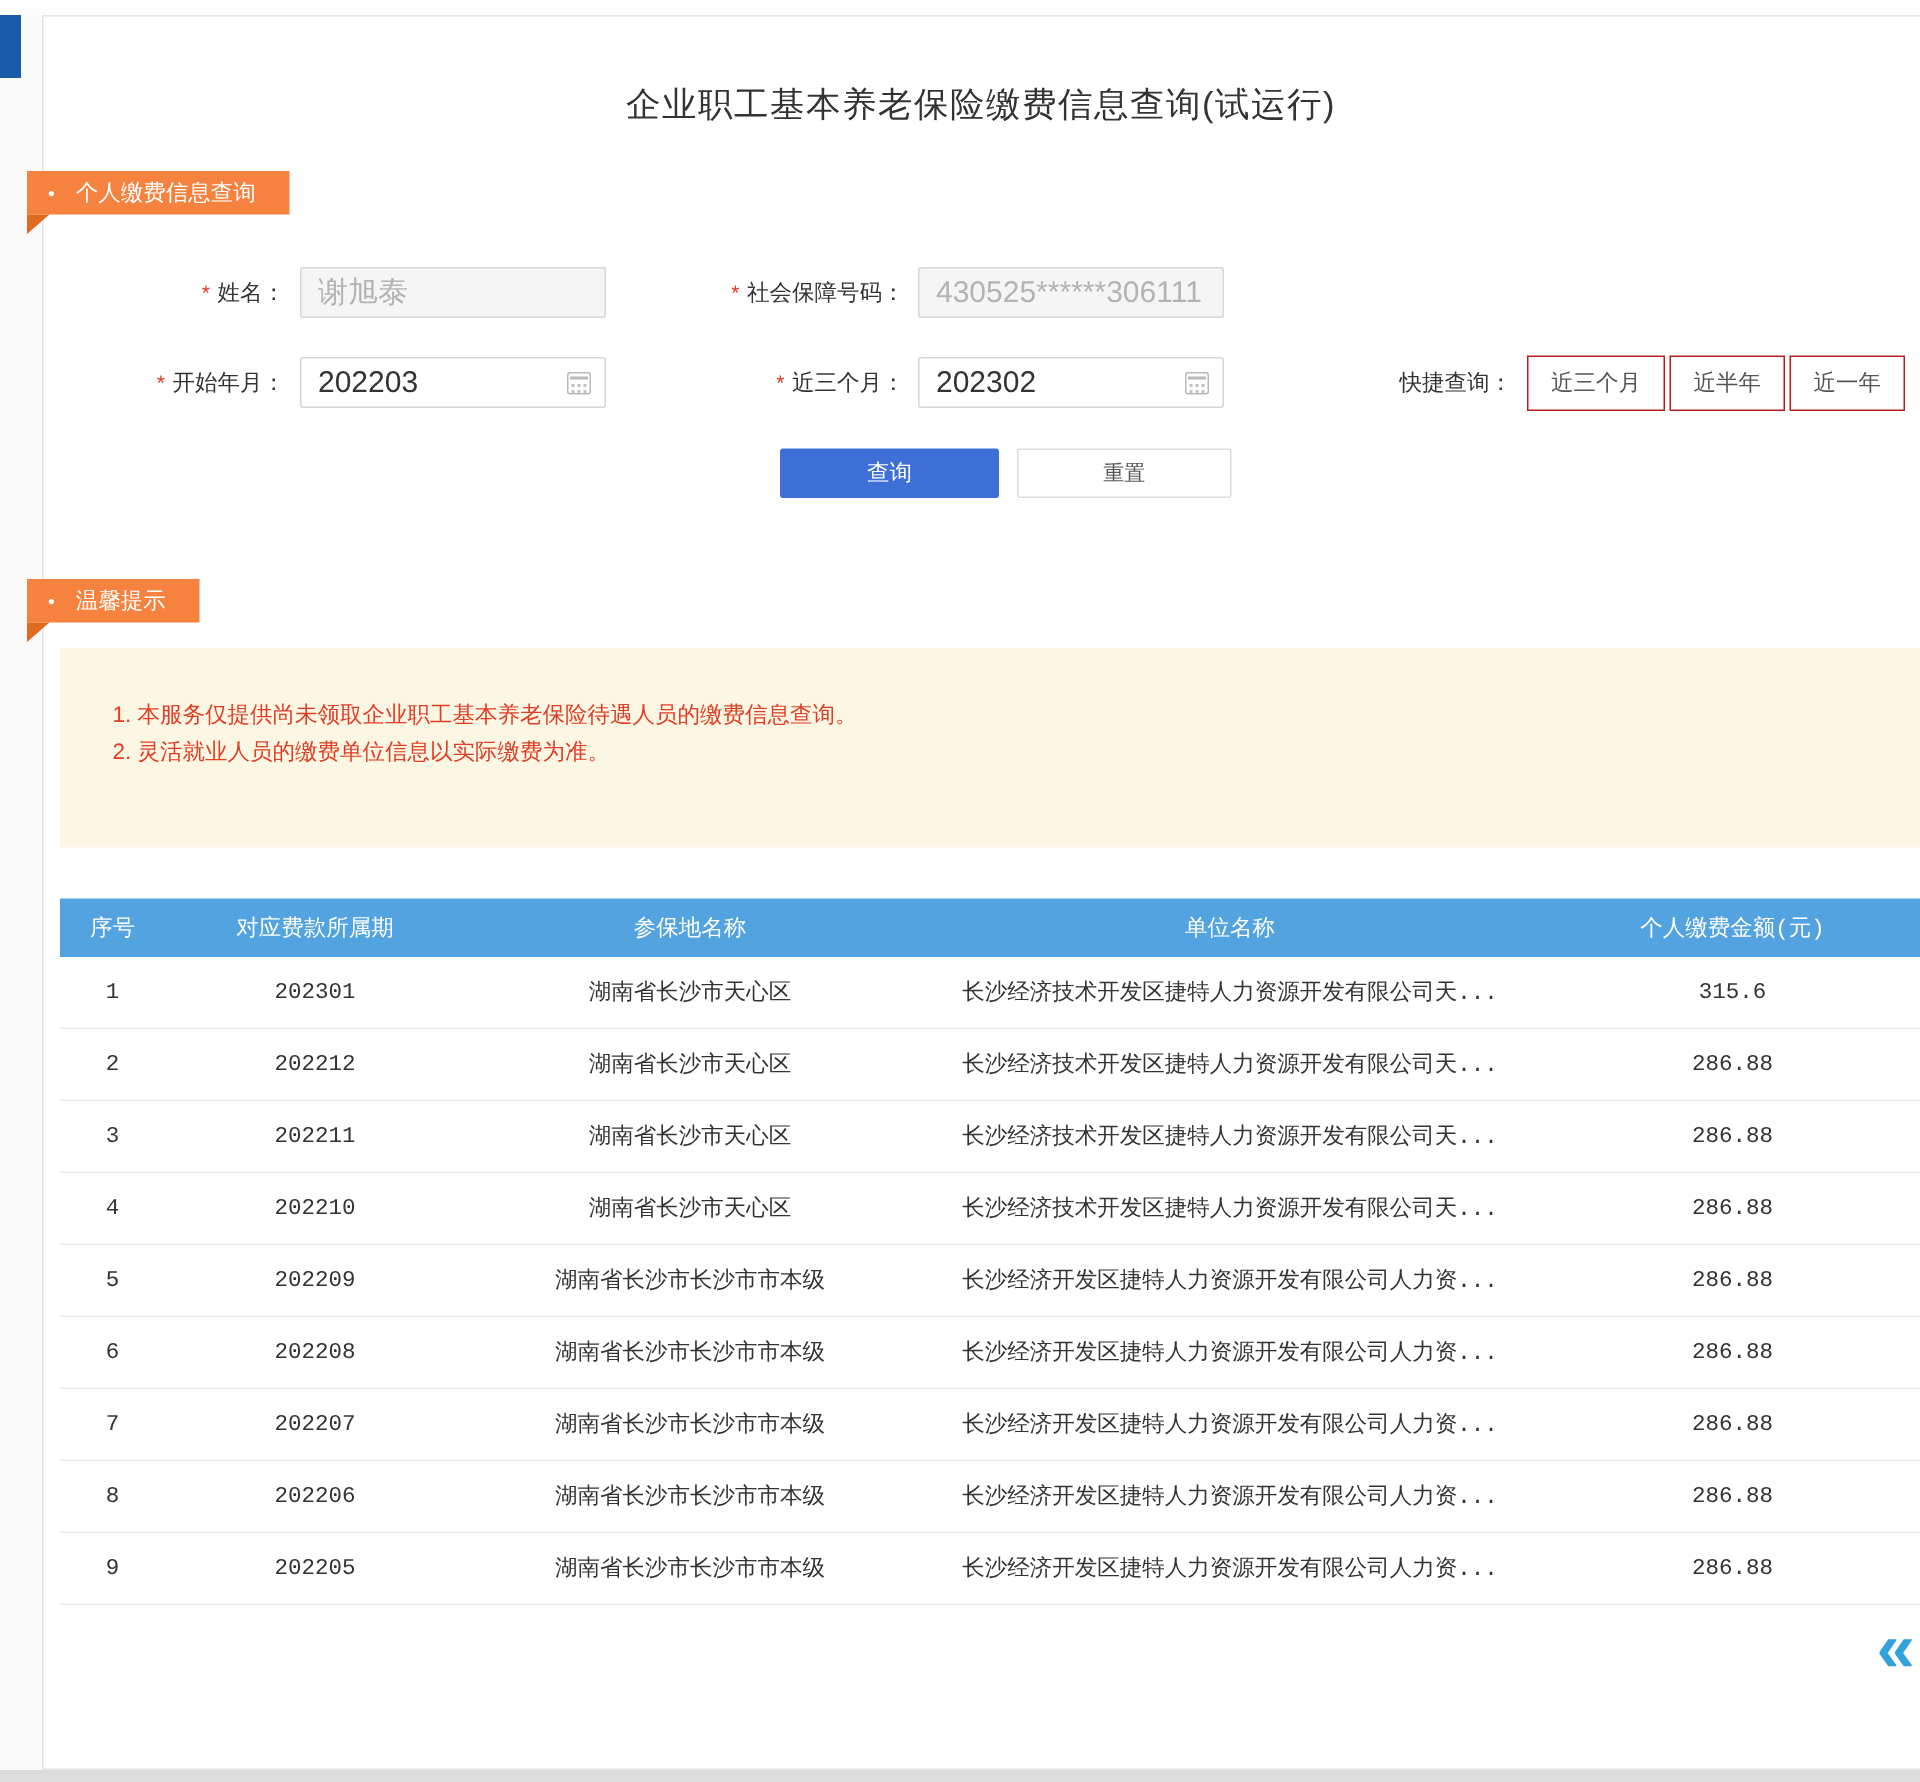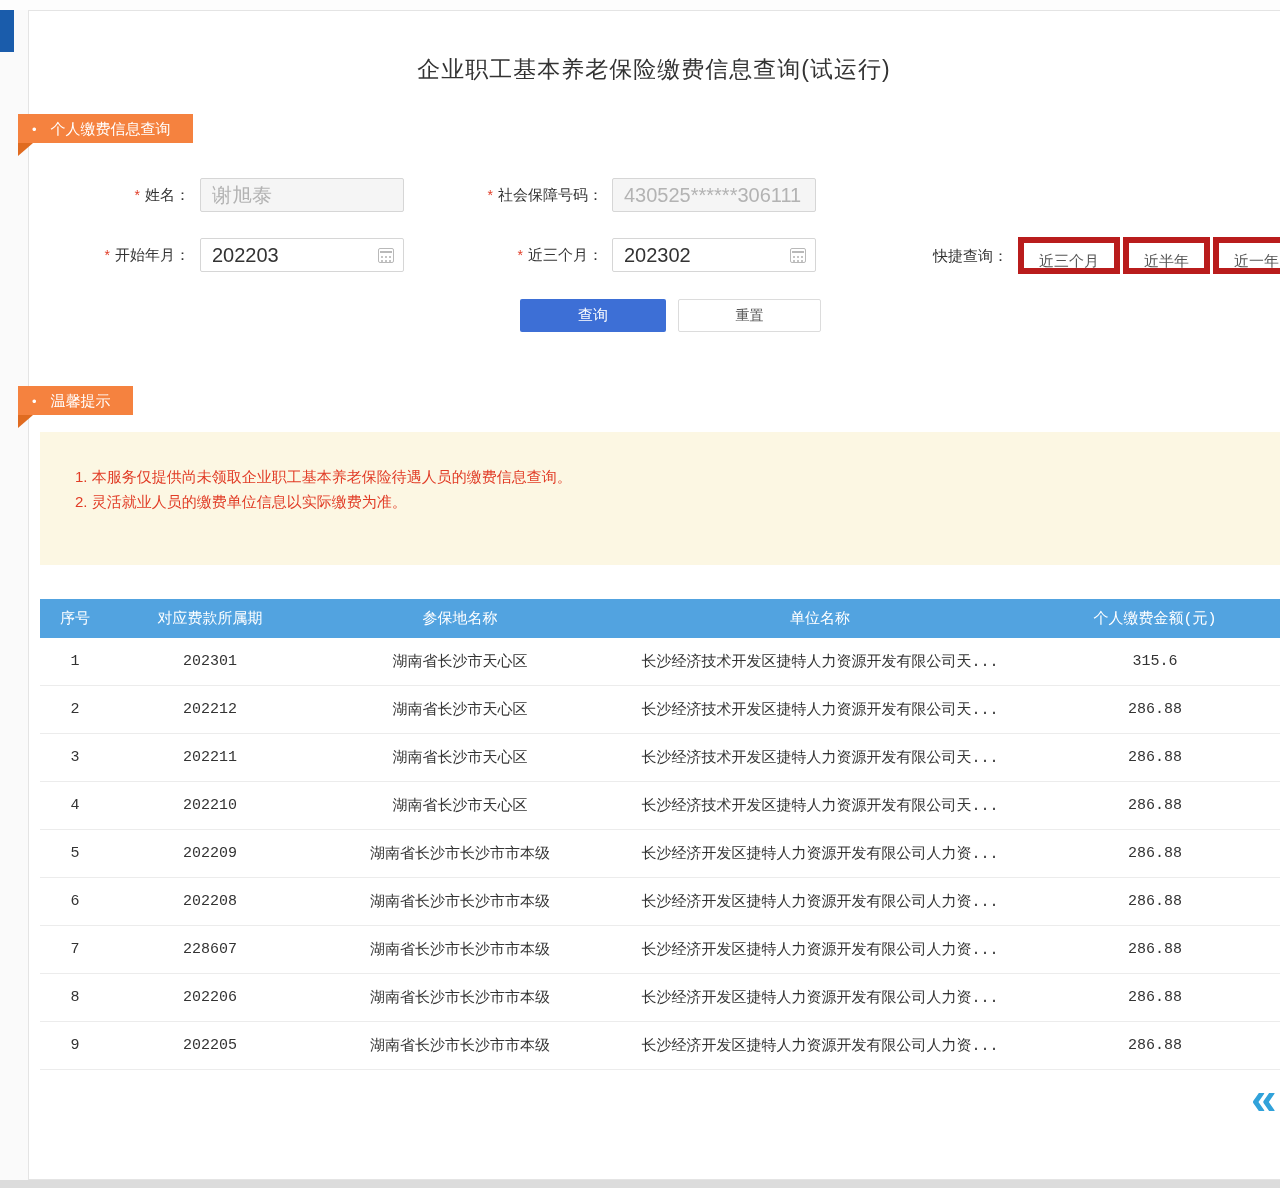--- a/index.html
+++ b/index.html
@@ -47,21 +47,21 @@
 
   
   .cal { position:absolute; right:9px; top:9px; width:16px; height:15px;
          border:1px solid #b9b9b9; border-radius:2px; }
   .cal::before { content:""; position:absolute; left:1px; right:1px; top:2px; height:2px; background:#b9b9b9; }
   .cal::after { content:""; position:absolute; left:2px; top:7px; width:2px; height:2px; background:#c4c4c4;
                 box-shadow:4px 0 #c4c4c4, 8px 0 #c4c4c4, 0 4px #c4c4c4, 4px 4px #c4c4c4, 8px 4px #c4c4c4; }
 
   .quick-label { position:absolute; left:933px; top:238px; font-size:15px; color:#333; line-height:36px; }
   .quick-group { position:absolute; left:1018px; top:237px; display:flex; gap:3px; }
-  .quick-btn { height:37px; padding:0 15px; background:#fff; border:6px solid #b91c1c;
+  .quick-btn { height:37px; padding:0 15px; background:#fff; border:1px solid #b91c1c;
                font-size:15px; color:#555; line-height:35px; cursor:pointer; white-space:nowrap; }
 
   .btn-query { position:absolute; left:520px; top:299px; width:146px; height:33px; background:#3d6fd6;
                color:#fff; border:none; border-radius:2px; font-size:15px; cursor:pointer; }
   .btn-reset { position:absolute; left:678px; top:299px; width:143px; height:33px; background:#fff;
                color:#555; border:1px solid #dcdcdc; border-radius:2px; font-size:14px; cursor:pointer; }
 
   
   .tips-box { position:absolute; left:40px; top:432px; width:1240px; height:133px; background:#fcf7e3; }
   .tips-box .line { margin-left:35px; font-size:15px; color:#e13c26; line-height:25px; }
@@ -168,21 +168,21 @@
         </div>
         <div class="trow">
           <div class="tcell c0">6</div>
           <div class="tcell c1">202208</div>
           <div class="tcell c2">湖南省长沙市长沙市市本级</div>
           <div class="tcell c3">长沙经济开发区捷特人力资源开发有限公司人力资...</div>
           <div class="tcell c4">286.88</div>
         </div>
         <div class="trow">
           <div class="tcell c0">7</div>
-          <div class="tcell c1">228607</div>
+          <div class="tcell c1">202207</div>
           <div class="tcell c2">湖南省长沙市长沙市市本级</div>
           <div class="tcell c3">长沙经济开发区捷特人力资源开发有限公司人力资...</div>
           <div class="tcell c4">286.88</div>
         </div>
         <div class="trow">
           <div class="tcell c0">8</div>
           <div class="tcell c1">202206</div>
           <div class="tcell c2">湖南省长沙市长沙市市本级</div>
           <div class="tcell c3">长沙经济开发区捷特人力资源开发有限公司人力资...</div>
           <div class="tcell c4">286.88</div>

